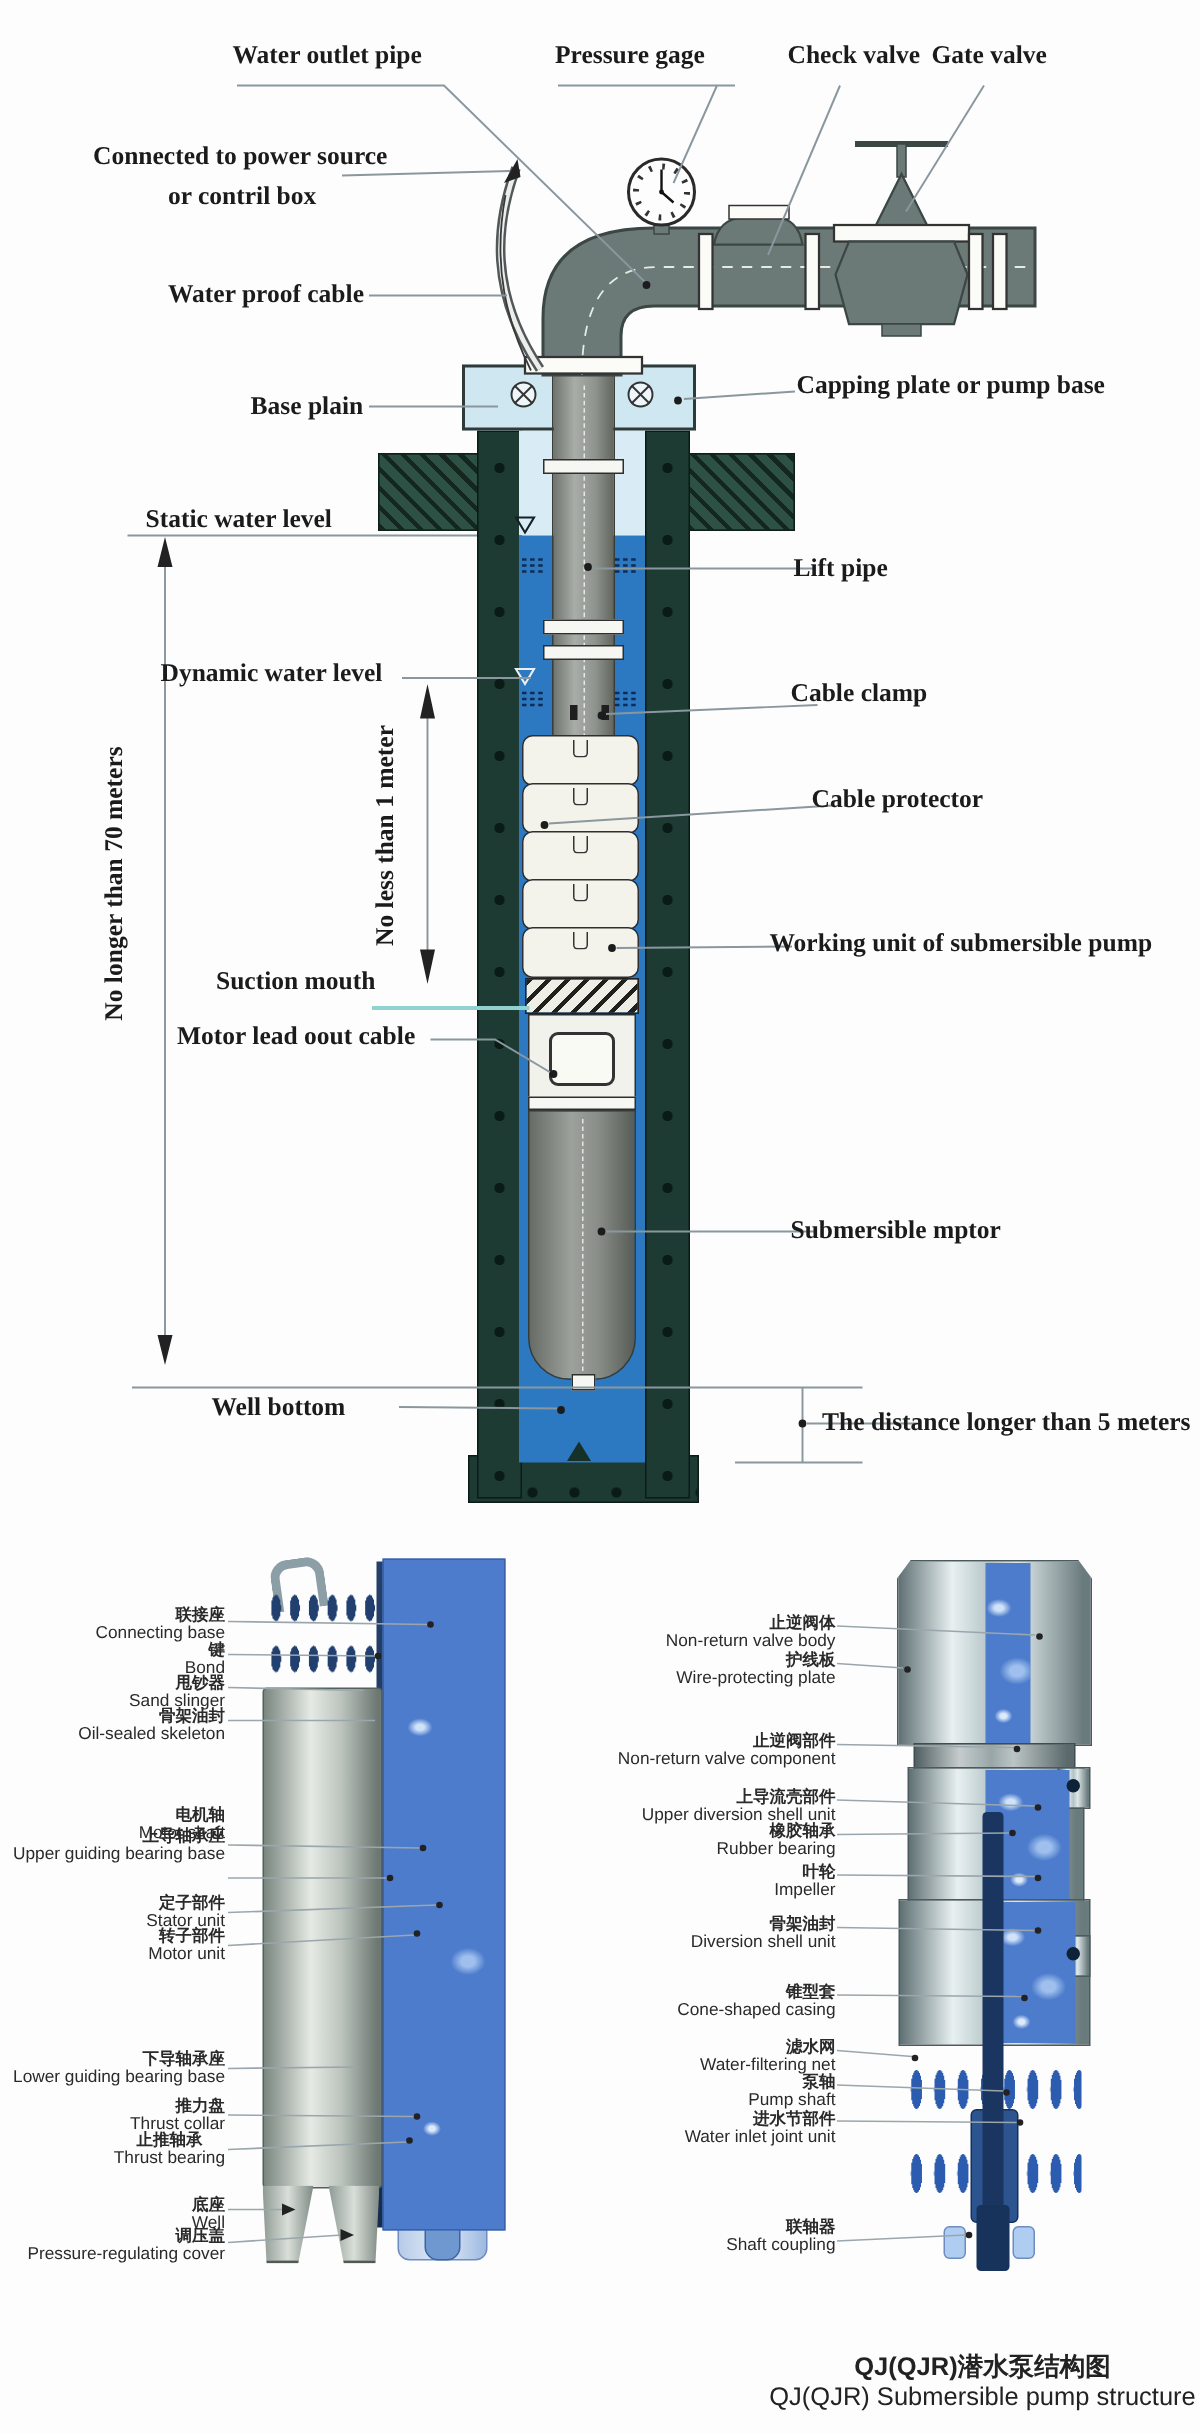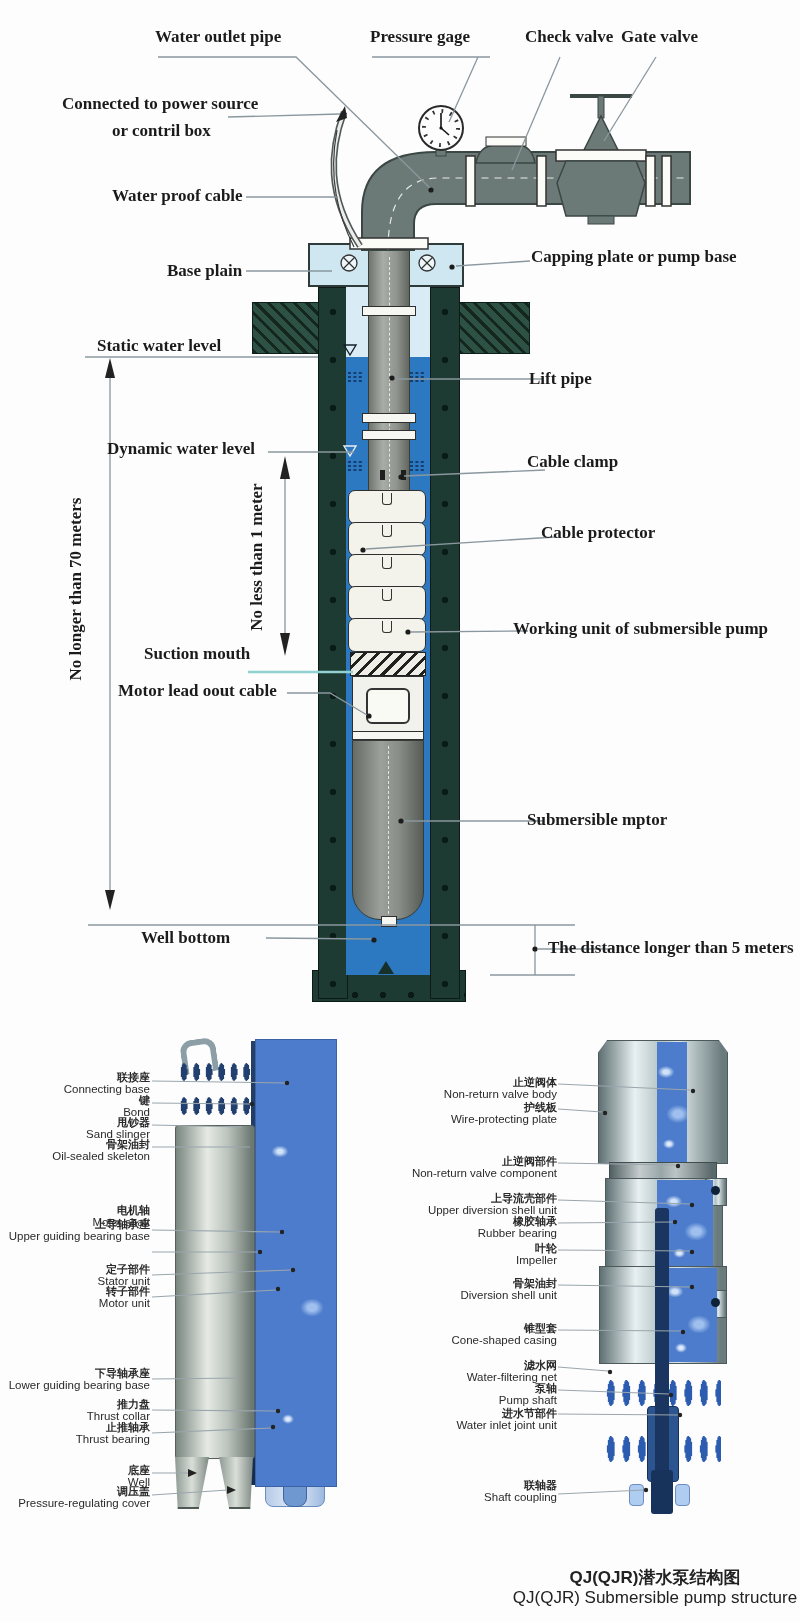--- a/index.html
+++ b/index.html
@@ -337,21 +337,21 @@
       <div class="en">Motor unit</div>
     </div>
   <div class="bl" style="right:650px;top:1367px;">
       <div class="zh">下导轴承座</div>
       <div class="en">Lower guiding bearing base</div>
     </div>
   <div class="bl" style="right:650px;top:1398px;">
       <div class="zh">推力盘</div>
       <div class="en">Thrust collar</div>
     </div>
-  <div class="bl" style="right:650px;top:1421px;">
+  <div class="bl" style="right:650px;top:1421px;text-align:center;">
       <div class="zh">止推轴承</div>
       <div class="en">Thrust bearing</div>
     </div>
   <div class="bl" style="right:650px;top:1464px;">
       <div class="zh">底座</div>
       <div class="en">Well</div>
     </div>
   <div class="bl" style="right:650px;top:1485px;">
       <div class="zh">调压盖</div>
       <div class="en">Pressure-regulating cover</div>

